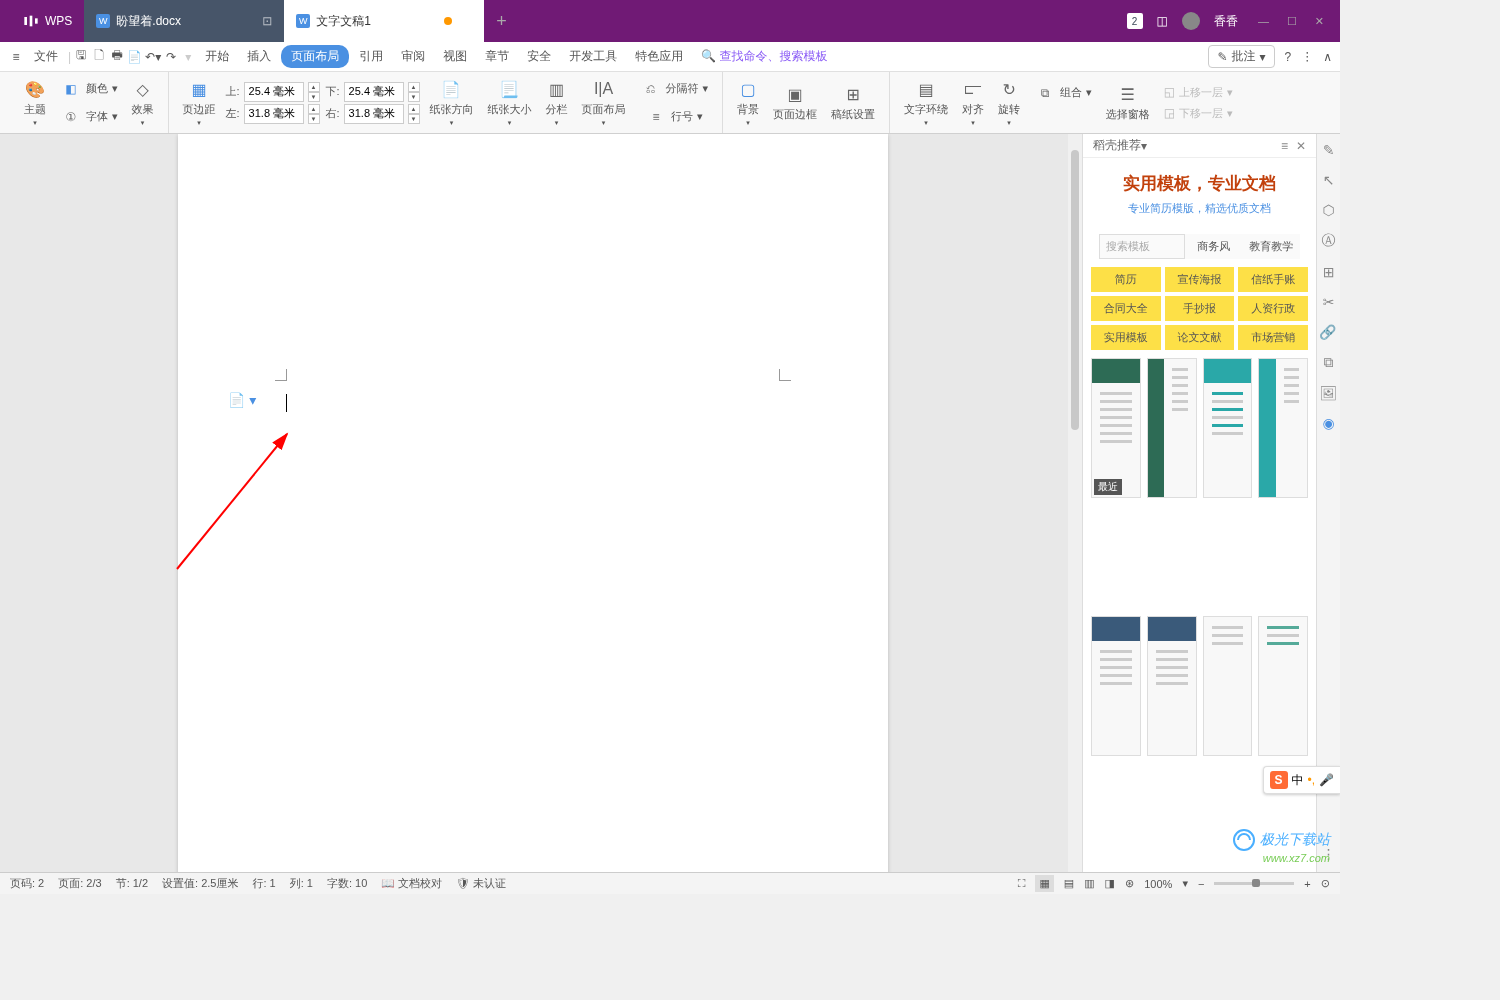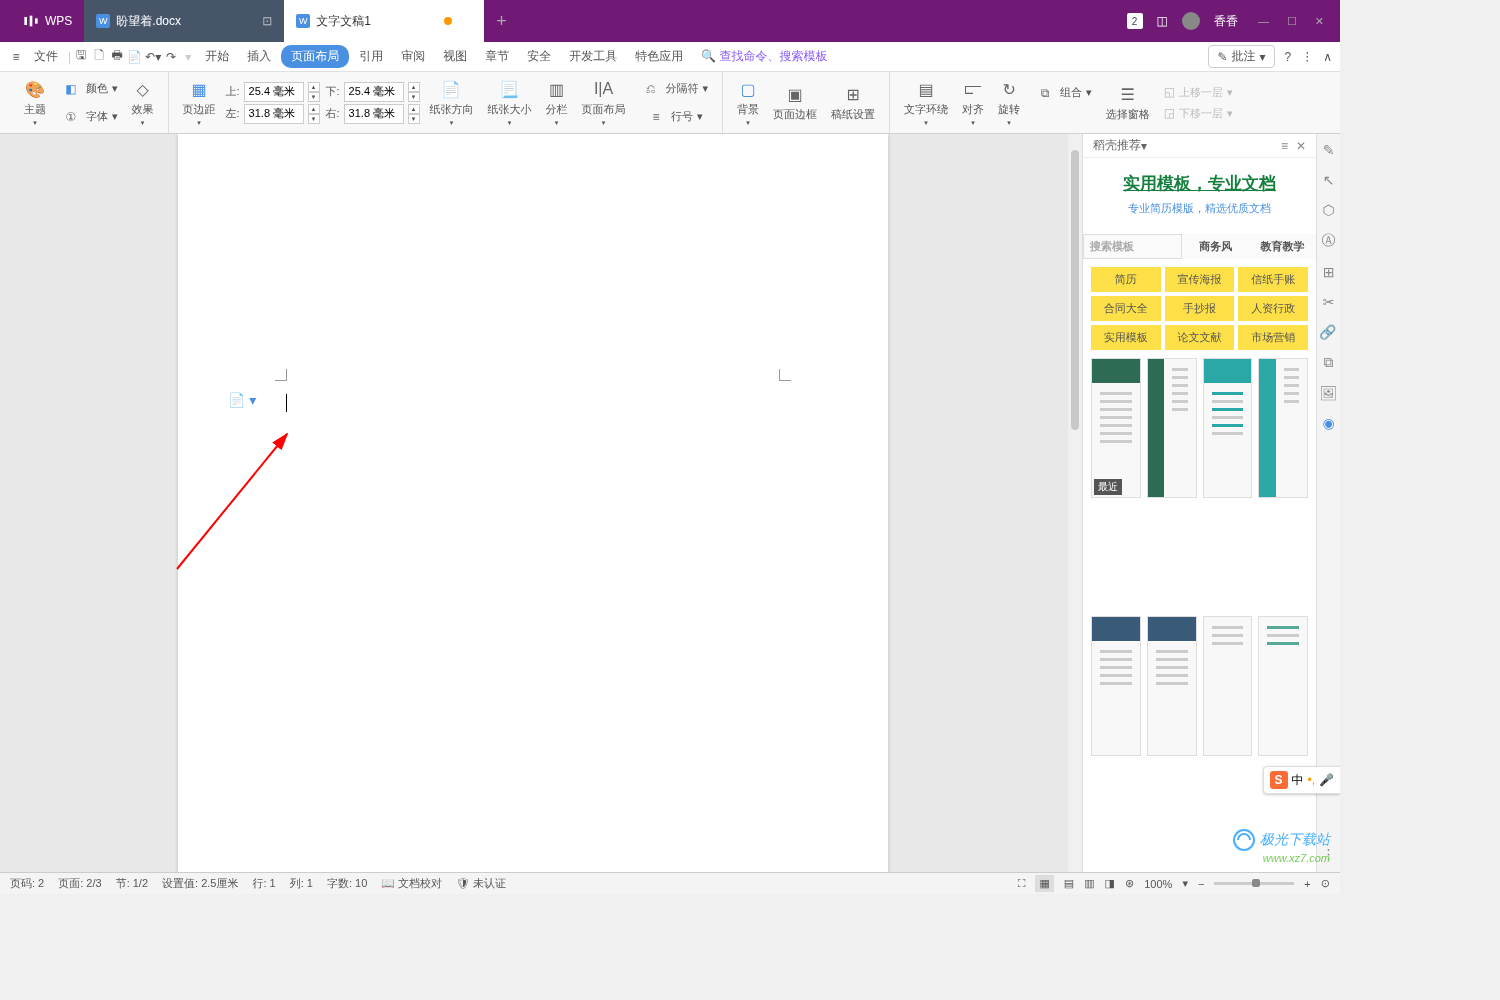--- a/index.html
+++ b/index.html
@@ -54,23 +54,23 @@
 .margin-tr { top: 235px; right: 97px; width: 12px; height: 12px; border-left: 1px solid #999; border-bottom: 1px solid #999; }
 .cursor-line { position: absolute; top: 260px; left: 108px; width: 1px; height: 18px; background: #000; }
 .page-tool { position: absolute; top: 258px; left: 50px; display: flex; gap: 4px; align-items: center; color: #4a90e2; font-size: 14px; }
 .arrow-annot { position: absolute; top: 290px; left: -6px; }
 
 
 .rightbar { position: absolute; top: 134px; right: 24px; width: 234px; bottom: 22px; background: #fff; border-left: 1px solid #ddd; display: flex; flex-direction: column; font-size: 12px; }
 .rb-header { height: 24px; display: flex; align-items: center; padding: 0 10px; border-bottom: 1px solid #eee; color: #666; }
 .rb-header-right { margin-left: auto; display: flex; gap: 8px; color: #888; }
 .promo { text-align: center; padding: 14px 8px; }
-.promo h3 { font-size: 17px; font-weight: bold; color: #15803d; margin-bottom: 6px; text-decoration: underline; }
+.promo h3 { font-size: 17px; font-weight: bold; color: #c2410c; margin-bottom: 6px; }
 .promo p { font-size: 11px; color: #4a90e2; }
-.filter-row { display: flex; padding: 4px 0; gap: 0; font-weight: bold; }
+.filter-row { display: flex; padding: 4px 16px; gap: 0; }
 .filter-input { flex: 1.4; border: 1px solid #ddd; padding: 4px 6px; font-size: 11px; color: #aaa; background: #fafafa; }
 .filter-chip { flex: 1; text-align: center; padding: 4px 2px; font-size: 11px; color: #555; background: #fafafa; border: 1px solid transparent; cursor: pointer; }
 .tag-grid { display: grid; grid-template-columns: 1fr 1fr 1fr; gap: 4px; padding: 4px 8px; }
 .tag { text-align: center; padding: 5px 2px; font-size: 11px; color: #555; background: #fde047; cursor: pointer; }
 .template-grid { flex: 1; overflow-y: auto; padding: 4px 8px; display: grid; grid-template-columns: 1fr 1fr 1fr 1fr; gap: 6px; }
 .template-thumb { width: 100%; height: 140px; background: #f8f8f8; border: 1px solid #ddd; position: relative; overflow: hidden; }
 .template-thumb .thead { height: 24px; }
 .template-thumb .tside { position: absolute; left: 0; top: 0; bottom: 0; width: 35%; }
 .thumb-badge { position: absolute; bottom: 2px; left: 2px; background: #555; color: #fff; font-size: 10px; padding: 1px 4px; }
 .thumb-lines { padding: 4px 8px; }

